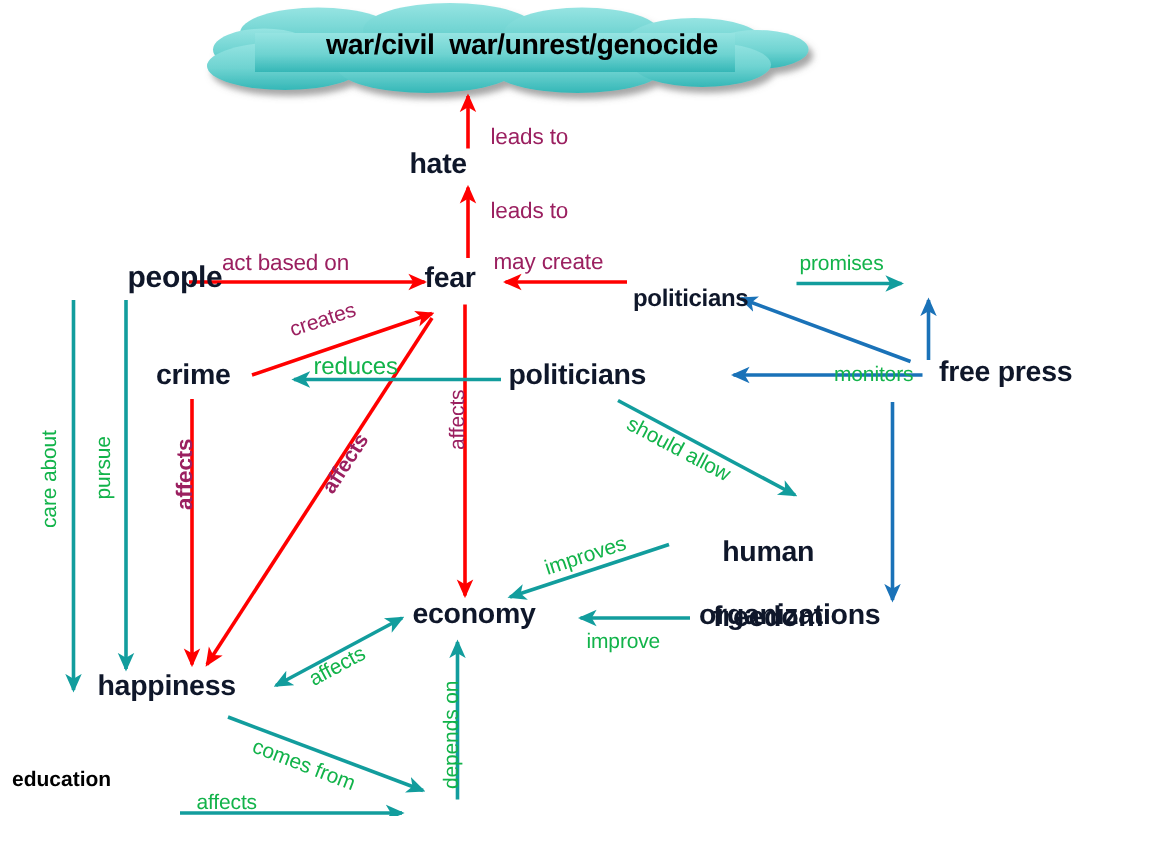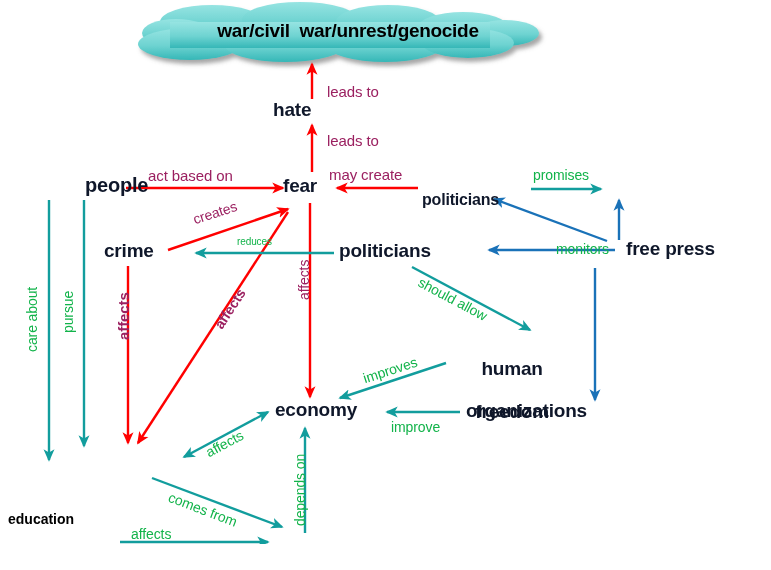--- a/index.html
+++ b/index.html
@@ -190,20 +190,21 @@
     <span>human</span><br>
     <span>freedom</span>
   </div>
 
   <div class="node" style="left:626px; top:238px; font-size:19px;">free press</div>
 
   <div class="node" style="left:275px; top:399px; font-size:19px;">economy</div>
 
   <div class="node" style="left:466px; top:400px; font-size:19px;">organizations</div>
 
+  <div class="node" style="left:65px; top:447px; font-size:19px;">happiness</div>
 
   <div class="side-list" style="left:8px; top:478px; font-size:14px;">
     <div>education</div>
     <div>energy</div>
     
     
   </div>
 
 
   <div class="edge-label lbl-purple" style="left:327px; top:83px; font-size:15px;">leads to</div>
@@ -211,21 +212,21 @@
   <div class="edge-label lbl-purple" style="left:327px; top:132px; font-size:15px;">leads to</div>
 
   <div class="edge-label lbl-purple" style="left:148px; top:167px; font-size:15px;">act based on</div>
 
   <div class="edge-label lbl-purple" style="left:329px; top:166px; font-size:15px;">may create</div>
 
   <div class="edge-label lbl-green" style="left:533px; top:167px; font-size:14px;">promises</div>
 
   <div class="edge-label lbl-purple" style="left:191px; top:212px; font-size:14px; transform:rotate(-18deg); transform-origin:left top;">creates</div>
 
-  <div class="edge-label lbl-green" style="left:209px; top:236px; font-size:10px;margin-left:28px;">reduces</div>
+  <div class="edge-label lbl-green" style="left:209px; top:236px; font-size:16px;">reduces</div>
 
   <div class="edge-label lbl-green" style="left:556px; top:241px; font-size:14px;">monitors</div>
 
   <div class="edge-label lbl-green" style="left:423px; top:274px; font-size:14px; transform:rotate(28deg); transform-origin:left top;">should allow</div>
 
   <div class="edge-label lbl-green" style="left:361px; top:371px; font-size:14px; transform:rotate(-18deg); transform-origin:left top;">improves</div>
 
   <div class="edge-label lbl-green" style="left:391px; top:419px; font-size:14px;">improve</div>
 
   <div class="edge-label lbl-purple" style="left:296px; top:300px; font-size:14px; transform:rotate(-90deg); transform-origin:left top;">affects</div>

